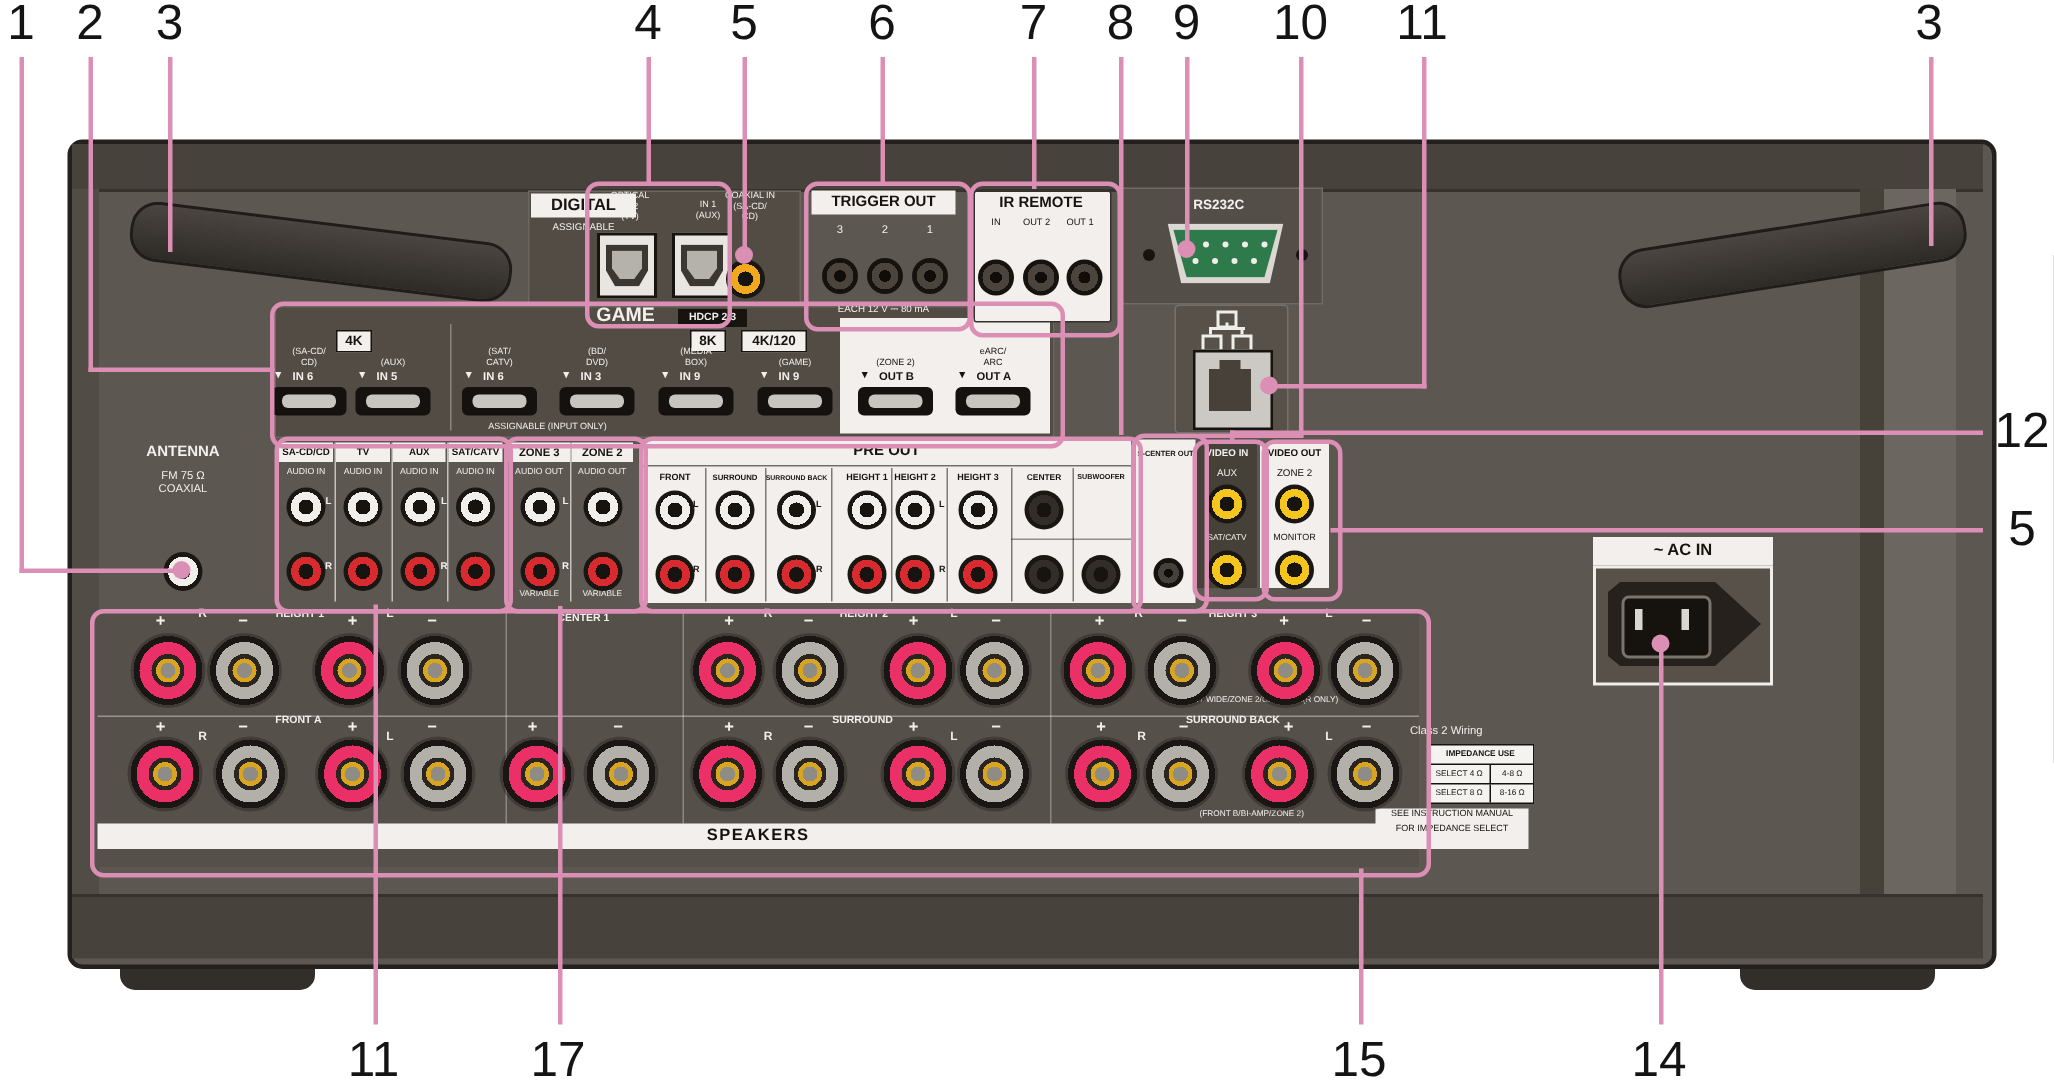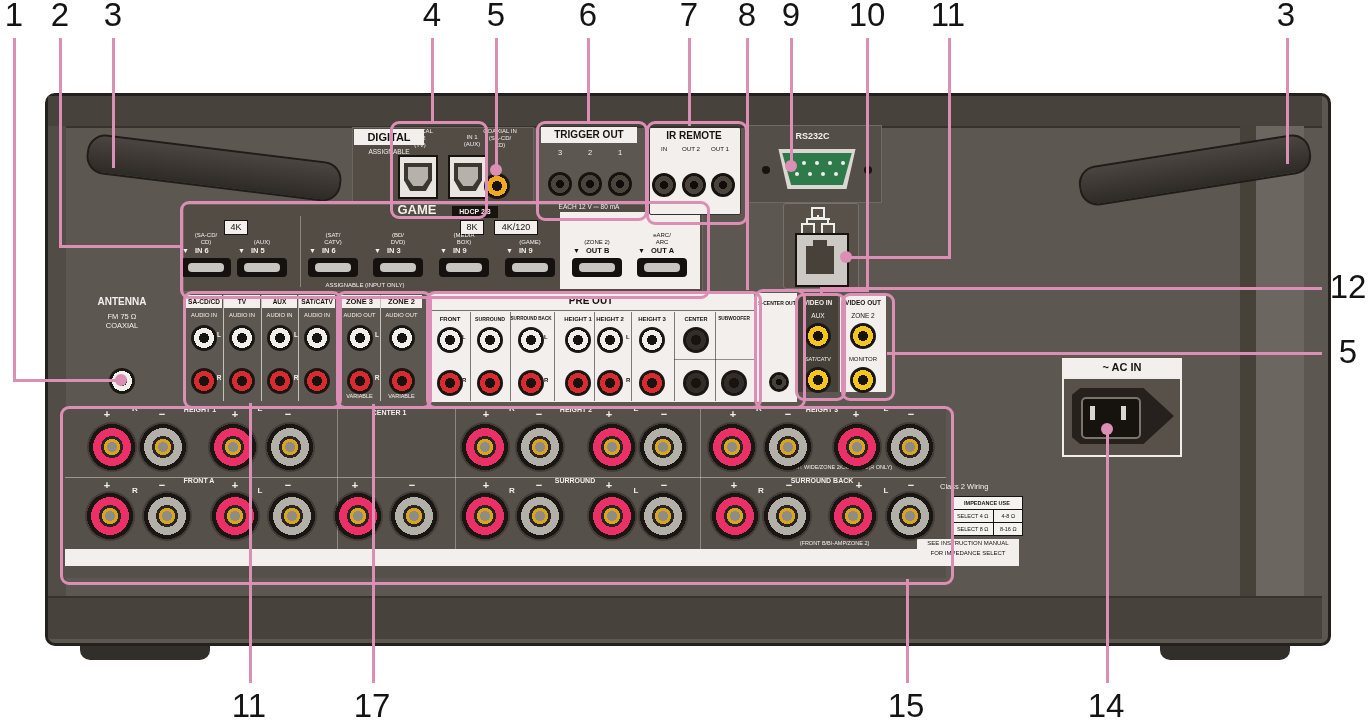--- a/index.html
+++ b/index.html
@@ -8,21 +8,21 @@
   .abs{position:absolute;}
   .num{position:absolute;font-size:33px;color:#141414;width:44px;text-align:center;font-weight:500;z-index:9;}
   .line{position:absolute;background:#db8fb5;z-index:7;}
   .vl{width:3px;}.hl{height:3px;}
   .dot{position:absolute;width:12px;height:12px;border-radius:50%;background:#db8fb5;z-index:8;}
   .outline{position:absolute;border:3px solid #db8fb5;border-radius:9px;z-index:6;}
   .lbl{position:absolute;color:#f2efec;text-align:center;line-height:1.15;z-index:5;}
   .blk{color:#17130f;}
   .pre{white-space:pre-line;}
   .wbox{position:absolute;background:#f2efec;color:#17130f;text-align:center;z-index:4;}
-  .badge{position:absolute;background:#f2efec;border:1px solid #17130f;color:#17130f;font-weight:normal;text-align:center;z-index:5;}
+  .badge{position:absolute;background:#f2efec;border:1px solid #17130f;color:#17130f;font-weight:bold;text-align:center;z-index:5;}
   .rca{position:absolute;width:26px;height:26px;border-radius:50%;z-index:5;}
   .post{position:absolute;width:50px;height:50px;border-radius:50%;z-index:5;}
   .mini{position:absolute;width:24px;height:24px;border-radius:50%;z-index:5;}
   .sep{position:absolute;width:1px;background:rgba(242,239,236,.7);z-index:4;}
   .psep{position:absolute;width:1px;background:rgba(30,25,20,.55);z-index:5;}
   .sym{position:absolute;color:#f2efec;font-weight:bold;z-index:5;text-align:center;}
 </style>
 </head>
 <body>
 
@@ -142,20 +142,21 @@
   <div class="lbl" style="left:359px;top:409px;width:60px;font-size:7px;font-weight:bold;">CENTER 1</div>
   <div class="lbl" style="left:546px;top:406px;width:60px;font-size:7px;font-weight:bold;">HEIGHT 2</div>
   <div class="lbl" style="left:792px;top:406px;width:60px;font-size:7px;font-weight:bold;">HEIGHT 3</div>
   <div class="lbl" style="left:171px;top:477px;width:56px;font-size:7px;font-weight:bold;">FRONT A</div>
   <div class="lbl" style="left:547px;top:477px;width:56px;font-size:7px;font-weight:bold;">SURROUND</div>
   <div class="lbl" style="left:787px;top:477px;width:70px;font-size:7px;font-weight:bold;">SURROUND BACK</div>
   <div class="lbl" style="left:752px;top:464px;width:170px;font-size:5.5px;">(FRONT WIDE/ZONE 2/CENTER 2(R ONLY)</div>
   <div class="lbl" style="left:772px;top:540px;width:125px;font-size:5.5px;">(FRONT B/BI-AMP/ZONE 2)</div>
 
   <div class="wbox" style="left:65px;top:549px;width:881px;height:17px;"></div>
+  <div class="abs blk" style="left:65px;top:551px;width:881px;font-size:11px;font-weight:bold;letter-spacing:1px;text-align:center;z-index:5;">SPEAKERS</div>
 
   <div class="lbl" style="left:940px;top:483px;width:80px;font-size:7.5px;text-align:left;">Class 2 Wiring</div>
   <div class="abs" style="left:951px;top:496px;width:70px;background:#f5f3f0;border:1px solid #17130f;font-size:5.5px;color:#17130f;z-index:5;">
     <div style="height:12px;line-height:12px;text-align:center;font-weight:bold;border-bottom:1px solid #17130f;">IMPEDANCE USE</div>
     <div style="display:flex;height:12px;line-height:12px;border-bottom:1px solid #17130f;">
       <div style="width:60%;border-right:1px solid #17130f;text-align:center;">SELECT 4 Ω</div>
       <div style="width:40%;text-align:center;">4-8 Ω</div>
     </div>
     <div style="display:flex;height:12px;line-height:12px;">
       <div style="width:60%;border-right:1px solid #17130f;text-align:center;">SELECT 8 Ω</div>

